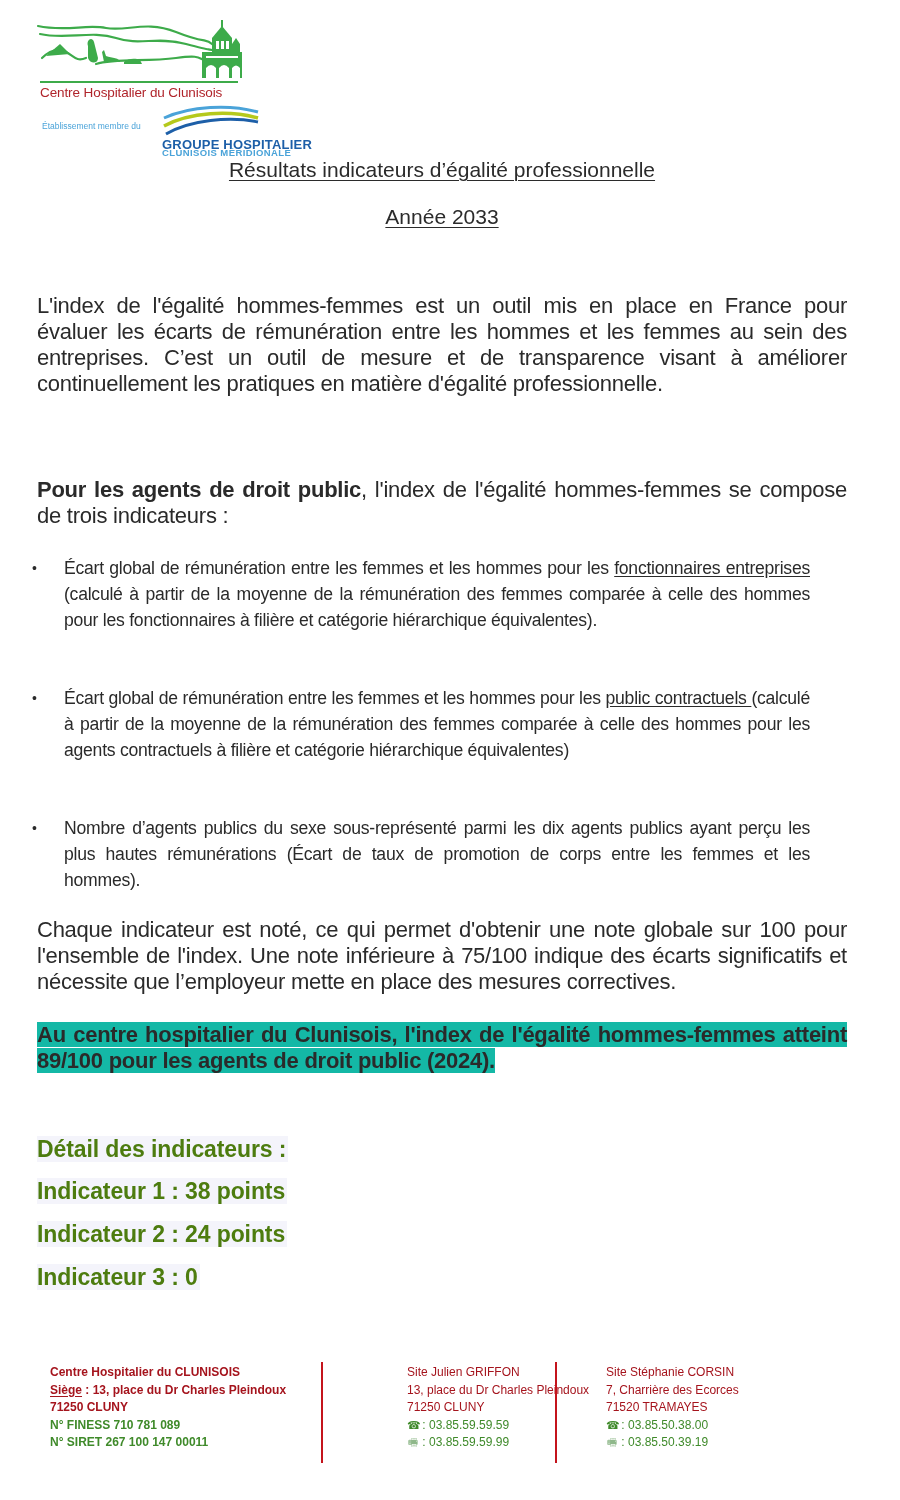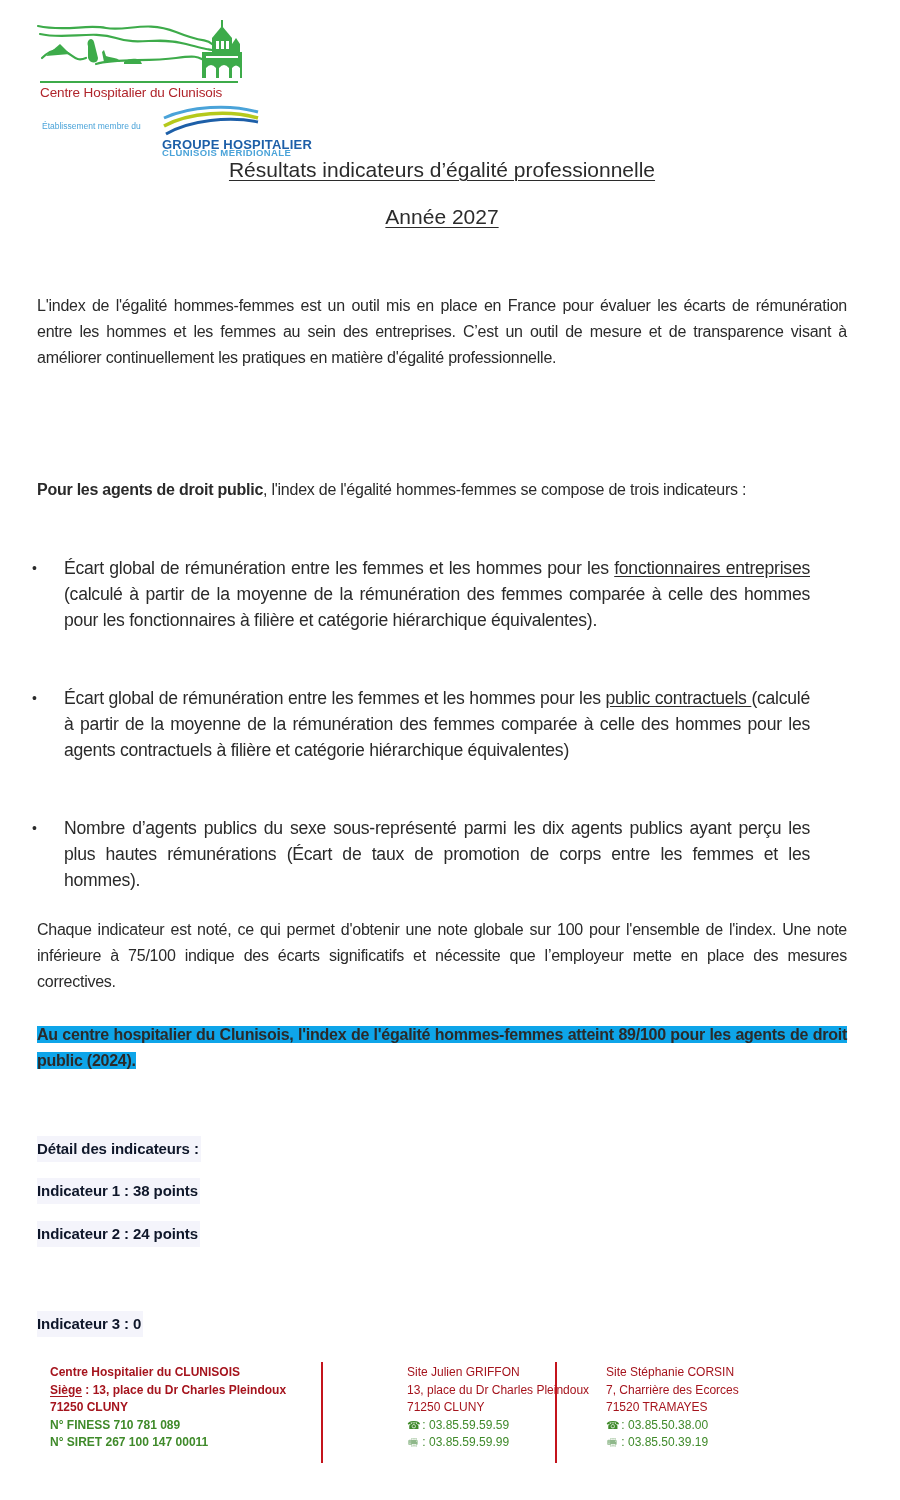--- a/index.html
+++ b/index.html
@@ -95,35 +95,35 @@
       text-underline-offset: 3px;
       text-decoration-thickness: 1px;
     }
     .title-1 { top: 158px; }
     .title-2 { top: 205px; }
     
     .para {
       position: absolute;
       left: 37px;
       width: 810px;
-      font-size: 16px;
+      font-size: 22px;
       line-height: 26px;
       text-align: justify;
       color: #2a2a2a;
       letter-spacing: -0.25px;
     }
     .p-intro { top: 293px; }
     .p-public { top: 477px; }
     .p-note { top: 917px; }
     .p-result {
       top: 1022px;
       font-weight: bold;
     }
     .hl {
-      background: #0ea5e9;
+      background: #14b8a6;
     }
     .bold { font-weight: bold; margin-top: 26px; }
     .ul { text-decoration: underline; text-underline-offset: 2px; }
     .bullet {
       position: absolute;
       left: 0;
       width: 810px;
       font-size: 17.6px;
       line-height: 26px;
       color: #2a2a2a;
@@ -142,32 +142,32 @@
       width: 746px;
       text-align: justify;
     }
     .b1 { top: 555px; }
     .b2 { top: 685px; }
     .b3 { top: 815px; }
     
     .indic {
       position: absolute;
       left: 37px;
-      font-size: 15px;
+      font-size: 23px;
       line-height: 26px;
       font-weight: bold;
-      color: #0f172a;
+      color: #4d7c0f;
       background: #f4f4fb;
       padding-right: 2px;
       letter-spacing: -0.1px;
     }
     .i0 { top: 1136px; }
     .i1 { top: 1178px; }
     .i2 { top: 1221px; }
-    .i3 { top: 1264px; margin-top: 47px; }
+    .i3 { top: 1264px; }
     
     .footer-col {
       position: absolute;
       top: 1364px;
       font-size: 12px;
       line-height: 17.5px;
       white-space: nowrap;
     }
     .fc1 { left: 50px; font-weight: bold; }
     .fc2 { left: 371px; margin-left: 36px; }
@@ -231,21 +231,21 @@
   <svg class="ghbm-arcs" viewBox="0 0 100 36">
     <path d="M4 14 C 30 2, 70 0, 98 8" fill="none" stroke="#4aa3d9" stroke-width="3"></path>
     <path d="M4 22 C 30 8, 70 6, 98 14" fill="none" stroke="#b5c91c" stroke-width="3.5"></path>
     <path d="M6 30 C 30 16, 70 12, 98 18" fill="none" stroke="#1d5fa8" stroke-width="3"></path>
   </svg>
   <div class="ghbm-line1">GROUPE HOSPITALIER</div>
   <div class="ghbm-line2">CLUNISOIS MÉRIDIONALE</div>
 </div>
 
 <div class="title title-1">Résultats indicateurs d’égalité professionnelle</div>
-<div class="title title-2">Année 2027</div>
+<div class="title title-2">Année 2033</div>
 
 <div class="para p-intro">L'index de l'égalité hommes-femmes est un outil mis en place en France pour évaluer les écarts de rémunération entre les hommes et les femmes au sein des entreprises. C’est un outil de mesure et de transparence visant à améliorer continuellement les pratiques en matière d'égalité professionnelle.</div>
 
 <div class="para p-public">
   <span class="bold">Pour les agents de droit public</span><span>, l'index de l'égalité hommes-femmes se compose de trois indicateurs :</span>
 </div>
 
 <div class="bullet b1">
   <span class="bullet-dot">•</span>
   <div class="bullet-text">

